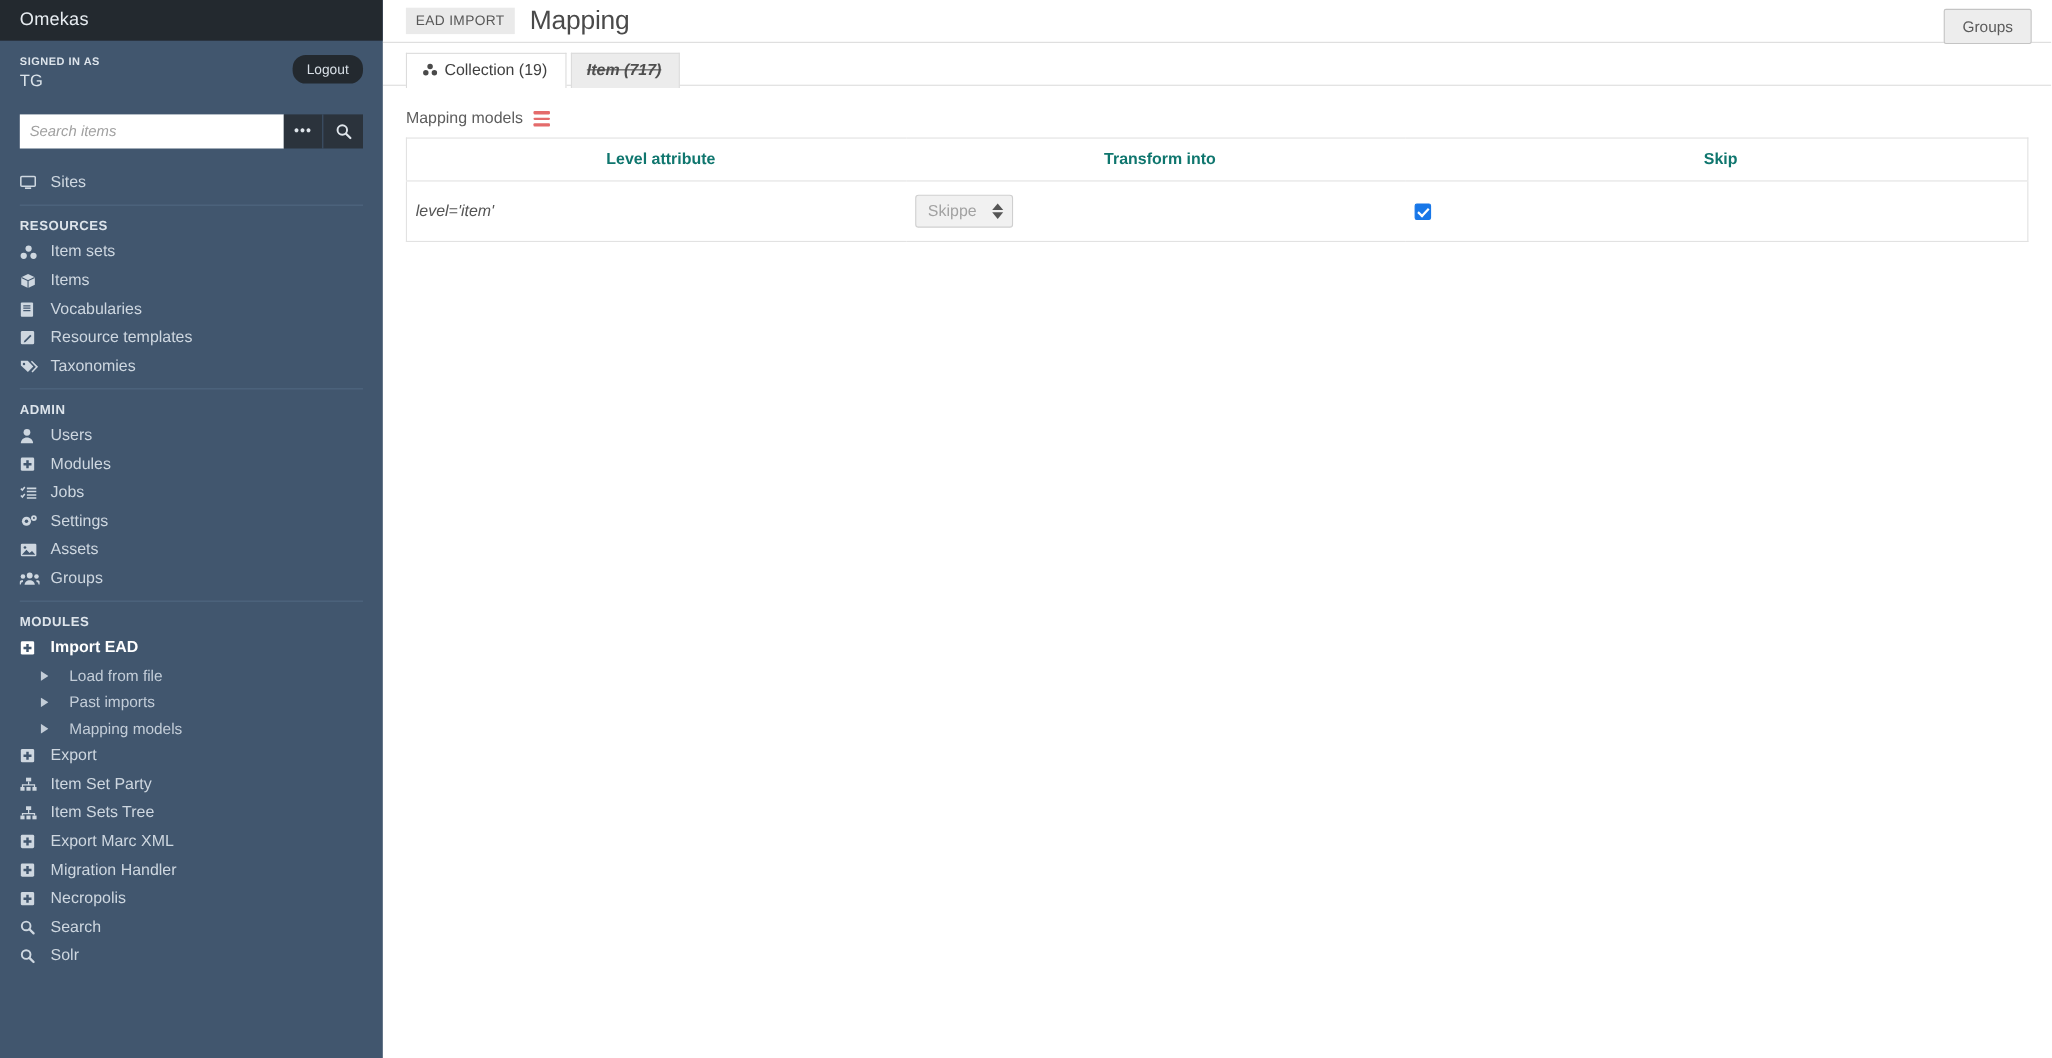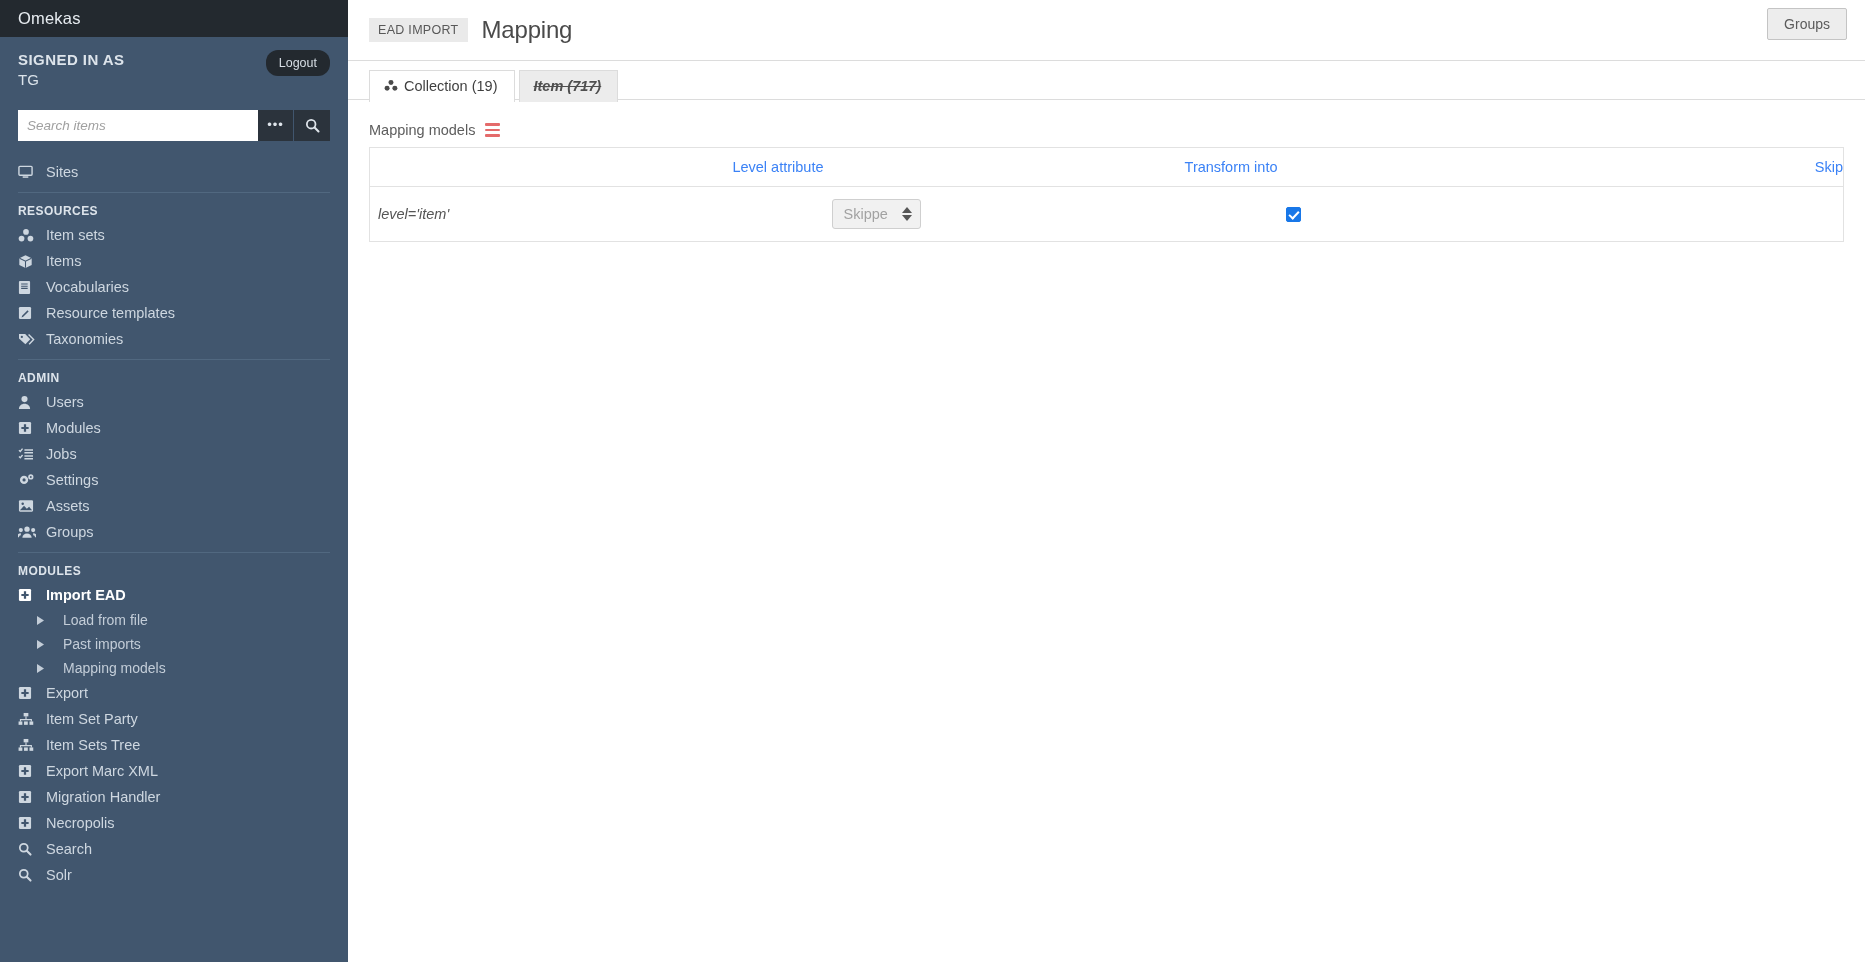--- a/index.html
+++ b/index.html
@@ -29,21 +29,21 @@
     padding: 0 18px;
   }
   .sidebar-brand .brand-text {
     color: #e7ecf1; font-size: 16.5px; letter-spacing: .2px;
   }
   .signed-block {
     padding: 14px 18px 10px 18px;
     position: relative;
   }
   .signed-label {
-    font-size: 15px; font-weight: bold; letter-spacing: .45px;
+    font-size: 10px; font-weight: bold; letter-spacing: .45px;
     color: #dde4eb; text-transform: uppercase;
   }
   .signed-user {
     font-size: 15px; color: #dbe3ea; margin-top: 3px;
   }
   .logout-btn {
     position: absolute; right: 18px; top: 13px;
     background: #23292f; color: #d8dfe6;
     border: none; border-radius: 12px;
     font-size: 12.5px; font-family: inherit;
@@ -91,21 +91,21 @@
     padding: 4px 18px 4px 18px; font-size: 14px; color: #c3cdd8; cursor: pointer;
   }
   .nav-sub .caret {
     width: 16px; min-width: 16px; margin-left: 19px; margin-right: 10px;
     display: inline-flex; align-items: center;
   }
 
   
   .main { flex: 1; height: 962px; background: #ffffff; overflow: hidden; }
   .main-header {
-    height: 61px; border-bottom: 1px solid #dcdcdc;
+    height: 39px; border-bottom: 1px solid #dcdcdc;
     display: flex; align-items: center; padding: 0 18px 0 21px;
     position: relative;
   }
   .crumb-badge {
     background: #eaeaea; color: #585858;
     font-size: 12.5px; letter-spacing: .3px;
     padding: 5px 9px; text-transform: uppercase;
   }
   .page-title {
     font-size: 24px; color: #4a4a4a; margin-left: 14px;
@@ -140,22 +140,22 @@
   }
   .models-label { font-size: 14.5px; color: #5d5d5d; }
   .burger { margin-left: 10px; display: inline-flex; flex-direction: column; gap: 3px; cursor: pointer; }
   .burger span { display: block; width: 15px; height: 2.5px; background: #e46b6b; border-radius: 1px; }
 
   table.models {
     width: 100%; border-collapse: collapse;
     border: 1px solid #e2e2e2; background: #fff;
   }
   table.models th {
-    text-align: right; font-size: 14.5px; color: #3b82f6;
-    font-weight: normal; padding: 11px 0 11px 8px;
+    text-align: center; font-size: 14.5px; color: #0f766e;
+    font-weight: bold; padding: 11px 0 11px 8px;
     border-bottom: 1px solid #e2e2e2;
   }
   table.models td {
     padding: 12px 0 12px 8px; font-size: 14.5px; color: #555;
     vertical-align: middle;
   }
   td.level-attr { font-style: italic; color: #4e4e4e; }
   .col-level { width: 454px; }
   .col-transform { width: 454px; }
   .col-skip { width: auto; }

